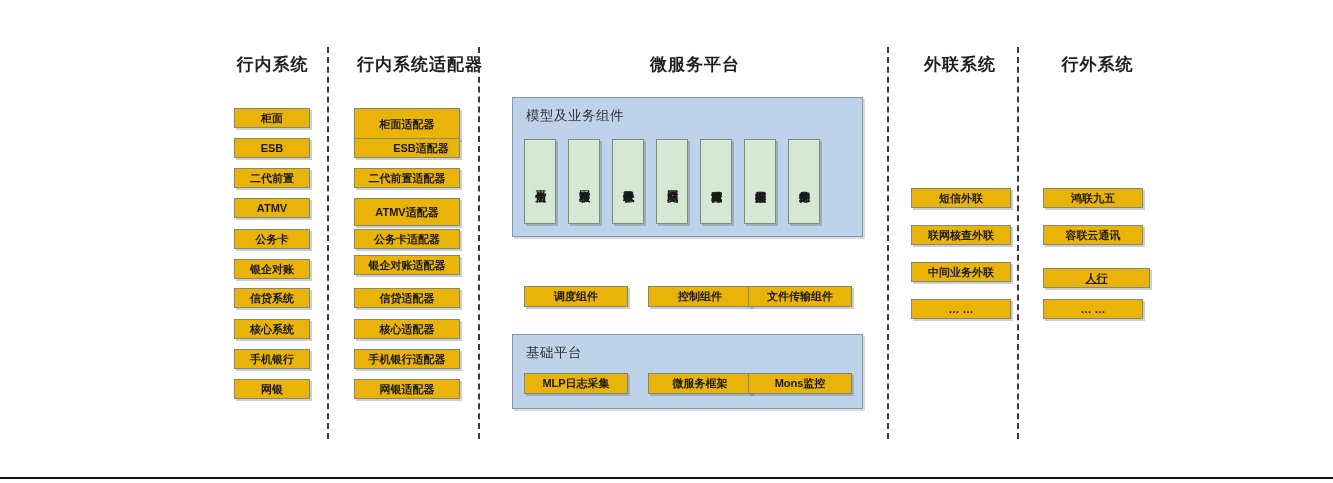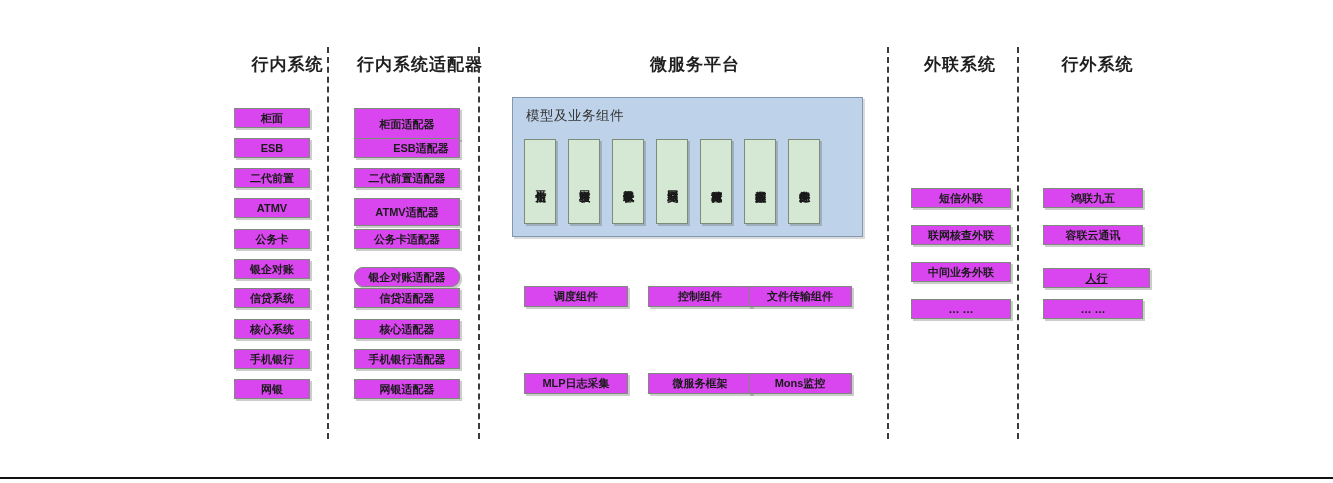--- a/index.html
+++ b/index.html
@@ -34,21 +34,21 @@
   
   .vdash {
     position: absolute;
     width: 0;
     border-left: 2px dashed #3a3a3a;
   }
 
   
   .gbox {
     position: absolute;
-    background: #d946ef;
+    background: #eab308;
     border: 1px solid #7c8b7a;
     box-sizing: border-box;
     box-shadow: 2px 2px 0 rgba(90,90,90,0.30);
     display: flex;
     align-items: center;
     justify-content: center;
     font-size: 11px;
     font-weight: bold;
     color: #1a1a1a;
     text-align: center;
@@ -105,21 +105,21 @@
     width: 1333px;
     height: 0;
     border-top: 2px solid #111111;
   }
 </style>
 </head>
 <body>
 
 <div id="canvas">
 
-  <div class="col-title" style="left:220px; top:53px; width:135px;">行内系统</div>
+  <div class="col-title" style="left:205px; top:53px; width:135px;">行内系统</div>
 
   <div class="col-title" style="left:330px; top:53px; width:180px;">行内系统适配器</div>
 
   <div class="col-title" style="left:895px; top:53px; width:130px;">外联系统</div>
 
   <div class="col-title" style="left:560px; top:53px; width:270px;">微服务平台</div>
 
   <div class="col-title" style="left:1010px; top:53px; width:175px;">行外系统</div>
 
   <div class="vdash" style="left:327px; top:47px; height:392px;"></div>
@@ -136,21 +136,21 @@
   <div class="gbox" style="left:234px; top:288px;  width:76px; height:20px;">信贷系统</div>
   <div class="gbox" style="left:234px; top:319px;  width:76px; height:20px;">核心系统</div>
   <div class="gbox" style="left:234px; top:349px;  width:76px; height:20px;">手机银行</div>
   <div class="gbox" style="left:234px; top:379px;  width:76px; height:20px;">网银</div>
 
   <div class="gbox" style="left:354px; top:108px; width:106px; height:32px;">柜面适配器</div>
   <div class="gbox" style="left:354px; top:138px; width:106px; height:20px;padding-left:28px;">ESB适配器</div>
   <div class="gbox" style="left:354px; top:168px; width:106px; height:20px;">二代前置适配器</div>
   <div class="gbox" style="left:354px; top:198px; width:106px; height:28px;">ATMV适配器</div>
   <div class="gbox" style="left:354px; top:229px; width:106px; height:20px;">公务卡适配器</div>
-  <div class="gbox" style="left:354px; top:267px; width:106px; height:20px;border-radius:9px;">银企对账适配器</div>
+  <div class="gbox" style="left:354px; top:255px; width:106px; height:20px;">银企对账适配器</div>
   <div class="gbox" style="left:354px; top:288px; width:106px; height:20px;">信贷适配器</div>
   <div class="gbox" style="left:354px; top:319px; width:106px; height:20px;">核心适配器</div>
   <div class="gbox" style="left:354px; top:349px; width:106px; height:20px;">手机银行适配器</div>
   <div class="gbox" style="left:354px; top:379px; width:106px; height:20px;">网银适配器</div>
 
   <div class="bpanel" style="left:512px; top:97px; width:351px; height:140px;">
     <div class="bpanel-title">模型及业务组件</div>
   </div>
 
   <div class="vbox" style="left:524px; top:139px; width:32px; height:85px;">
@@ -173,20 +173,23 @@
     </div>
   <div class="vbox" style="left:788px; top:139px; width:32px; height:85px;">
       <span>中间业务组件</span>
     </div>
 
 
   <div class="gbox" style="left:524px; top:286px; width:104px; height:21px;">调度组件</div>
   <div class="gbox" style="left:648px; top:286px; width:104px; height:21px;text-align:right;">控制组件</div>
   <div class="gbox" style="left:748px; top:286px; width:104px; height:21px;">文件传输组件</div>
 
+  <div class="bpanel" style="left:512px; top:334px; width:351px; height:75px;">
+    <div class="bpanel-title">基础平台</div>
+  </div>
 
   <div class="gbox" style="left:524px; top:373px; width:104px; height:21px;">MLP日志采集</div>
   <div class="gbox" style="left:648px; top:373px; width:104px; height:21px;">微服务框架</div>
   <div class="gbox" style="left:748px; top:373px; width:104px; height:21px;">Mons监控</div>
 
   <div class="gbox" style="left:911px; top:188px; width:100px; height:20px;">短信外联</div>
   <div class="gbox" style="left:911px; top:225px; width:100px; height:20px;">联网核查外联</div>
   <div class="gbox" style="left:911px; top:262px; width:100px; height:20px;">中间业务外联</div>
   <div class="gbox" style="left:911px; top:299px; width:100px; height:20px;">… …</div>
 

